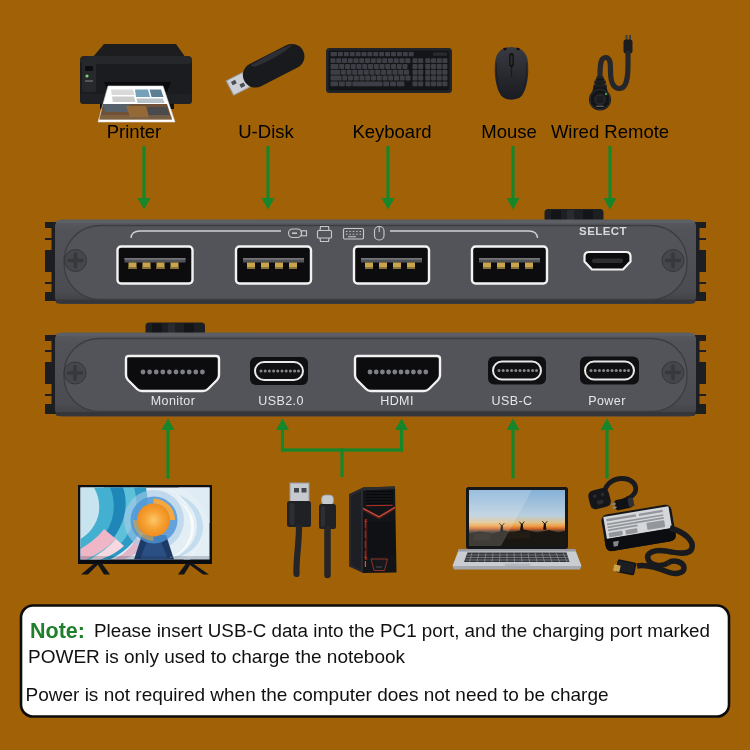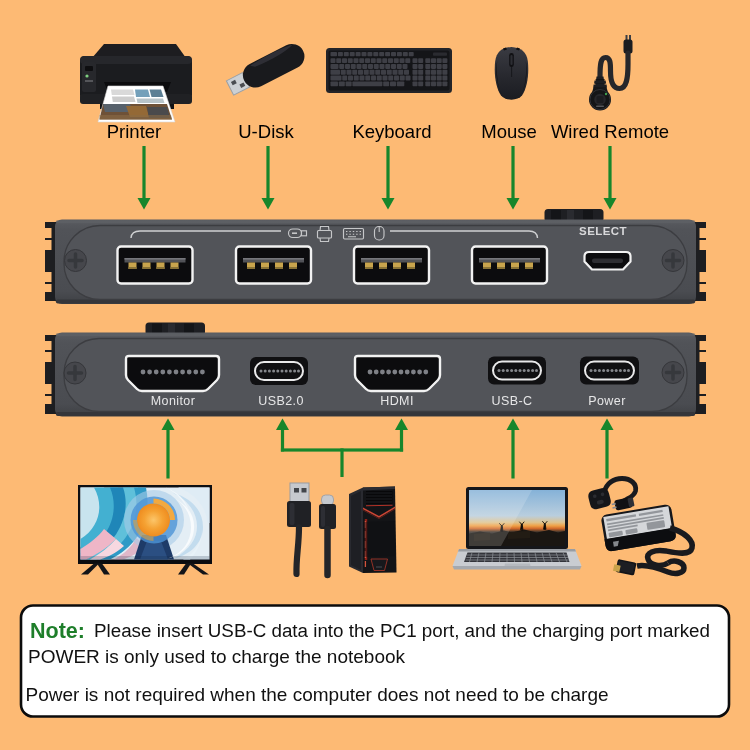--- a/index.html
+++ b/index.html
@@ -1,16 +1,16 @@
 <!DOCTYPE html>
 <html><head>
 <meta charset="utf-8">
 <style>
 html,body{margin:0;padding:0;background:#fff;}
-#stage{position:relative;width:750px;height:750px;background:#fdba74;font-family:"Liberation Sans", sans-serif;overflow:hidden;}
+#stage{position:relative;width:750px;height:750px;background:#a16207;font-family:"Liberation Sans", sans-serif;overflow:hidden;}
 svg{position:absolute;left:0;top:0;}
 </style>
 </head>
 <body>
 <div id="stage">
 <svg width="750" height="750" viewBox="0 0 750 750">
 <defs>
   <linearGradient id="panelg" x1="0" y1="0" x2="0" y2="1">
     <stop offset="0" stop-color="#595b60"></stop>
     <stop offset="0.12" stop-color="#515358"></stop>

